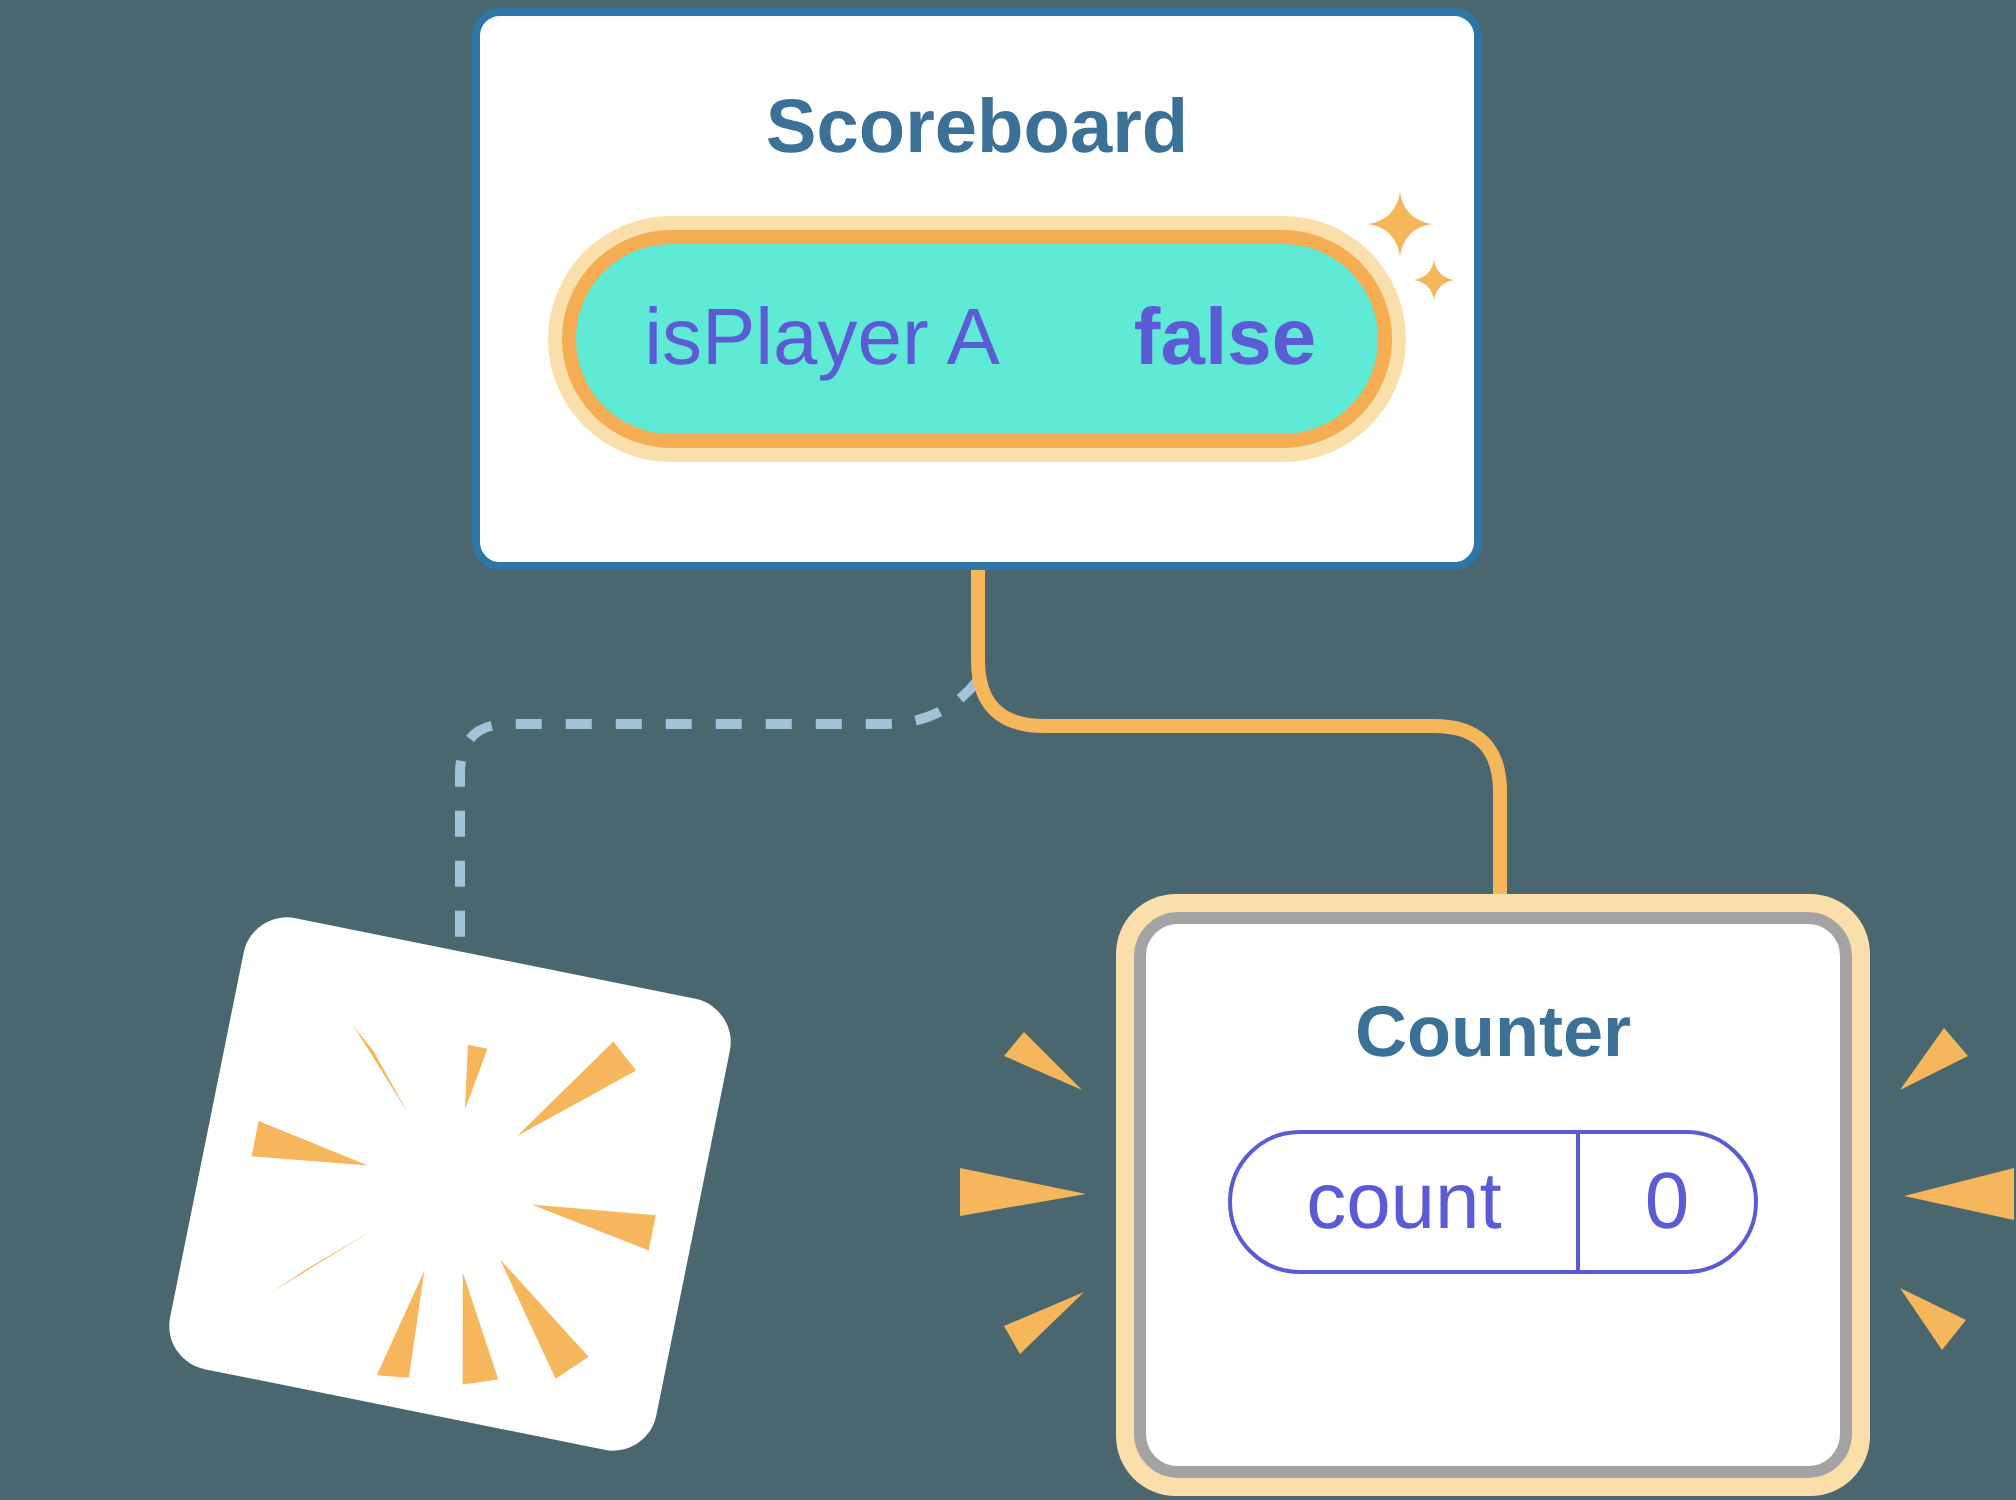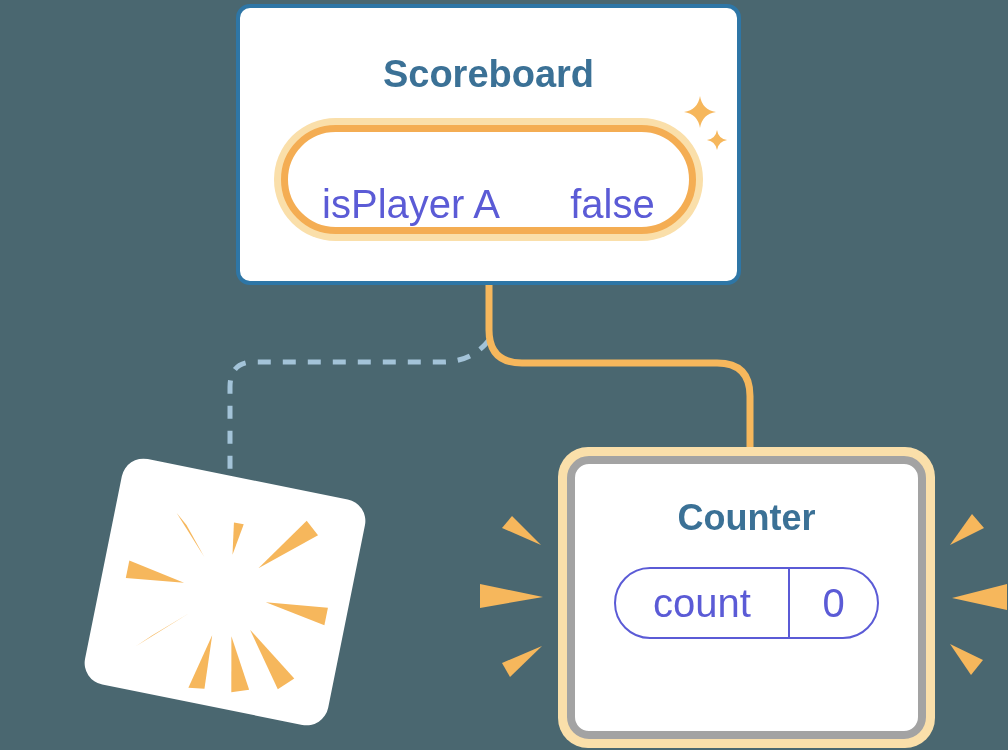--- a/index.html
+++ b/index.html
@@ -32,71 +32,71 @@
     box-sizing: border-box;
     background: #ffffff;
     border: 4px solid #2e76a6;
     border-radius: 14px;
     z-index: 3;
     display: flex;
     flex-direction: column;
     align-items: center;
   }
   .card-title {
-    margin-top: 44px;
+    margin-top: 34px;
     font-size: 38px;
     font-weight: 600;
     line-height: 1.2;
     color: #3b7196;
   }
   .state-pill-outer {
     margin-top: 20px;
     width: 429px; height: 123px;
     box-sizing: border-box;
     background: #fadfaa;
     border-radius: 999px;
     padding: 7px;
   }
   .state-pill-inner {
     width: 100%; height: 100%;
     box-sizing: border-box;
-    background: #ffffff;
+    background: #5eead4;
     border: 7px solid #f4ad53;
     border-radius: 999px;
     display: flex;
-    align-items: flex-end;
+    align-items: center;
     overflow: hidden;
   }
   .pill-cell {
     display: flex;
     align-items: center;
     justify-content: center;
     font-size: 40px;
     color: #5b5bd6;
   }
   .scoreboard-card .cell-name  { width: 246px; }
-  .scoreboard-card .cell-value { flex: 1; font-weight: 400; }
+  .scoreboard-card .cell-value { flex: 1; font-weight: 700; }
   .scoreboard-card .pill-divider { width: 2px; background: #f4ad53; }
 
   
   .counter-card {
     position: absolute;
     left: 558px; top: 447px;
     width: 377px; height: 301px;
     box-sizing: border-box;
     background: #fadfaa;
     border-radius: 30px;
     padding: 9px;
     z-index: 3;
   }
   .counter-inner {
     width: 100%; height: 100%;
     box-sizing: border-box;
     background: #ffffff;
-    border: 8px solid #a3a3a3;
+    border: 6px solid #a3a3a3;
     border-radius: 22px;
     display: flex;
     flex-direction: column;
     align-items: center;
   }
   .counter-inner .card-title {
     margin-top: 32px;
     font-size: 36px;
   }
   .counter-pill {

